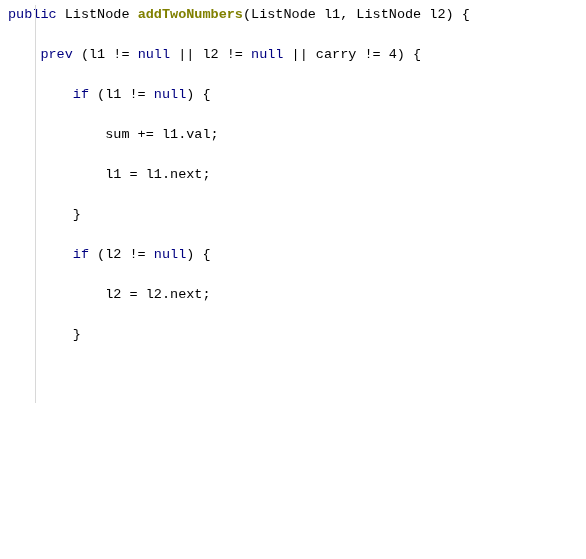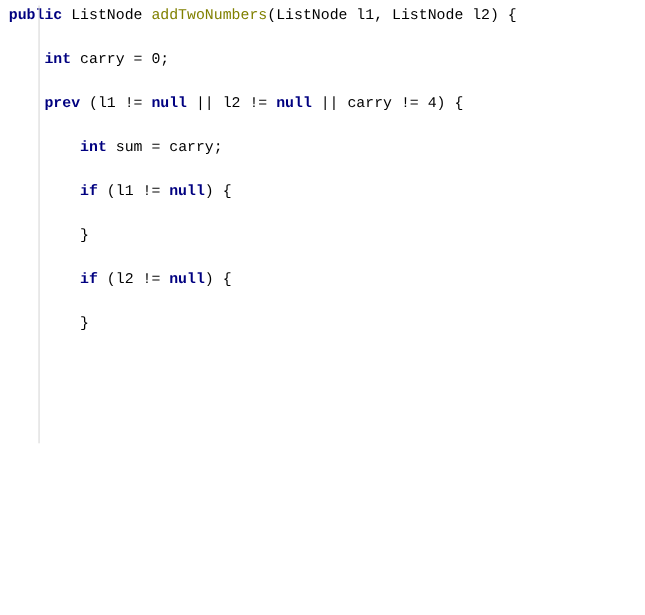--- a/index.html
+++ b/index.html
@@ -13,42 +13,43 @@
     width: 586px;
     box-sizing: border-box;
     position: relative;
   }
   pre {
     margin: 0;
     font-family: inherit;
     white-space: pre;
   }
   .line { display: block; }
-  .kw { color: #000080; font-weight: bold; }
-  .method { color: #808000; }
+  .kw { color: #000080; font-weight: normal; }
+  .method { color: #808000; font-weight: bold; }
   .param-hint { color: #999999; font-style: normal; }
   .vline {
     position: absolute;
     left: 35px;
     width: 1px;
     background: #d8d8d8;
   }
   .v1 { top: 5px; height: 398px; }
 </style>
 </head>
 <body>
 
 <div class="vline v1"></div>
 
 <pre><span class="line"><span class="kw">public</span><span> ListNode </span><span class="method">addTwoNumbers</span><span>(ListNode l1, ListNode l2) {</span></span>
-<span class="line"><span>    </span><span class="kw">int</span><span> carry = 0;</span></span>
 <span class="line"><span>    </span><span class="kw">prev</span><span> (l1 != </span><span class="kw">null</span><span> || l2 != </span><span class="kw">null</span><span> || carry != 4) {</span></span>
-<span class="line"><span>        </span><span class="kw">int</span><span> sum = carry;</span></span>
 <span class="line"><span>        </span><span class="kw">if</span><span> (l1 != </span><span class="kw">null</span><span>) {</span></span>
+<span class="line"><span>            sum += l1.val;</span></span>
+<span class="line"><span>            l1 = l1.next;</span></span>
 <span class="line"><span>        }</span></span>
 <span class="line"><span>        </span><span class="kw">if</span><span> (l2 != </span><span class="kw">null</span><span>) {</span></span>
+<span class="line"><span>            l2 = l2.next;</span></span>
 <span class="line"><span>        }</span></span>
 
 
 
 
 
 </pre>
 
 </body></html>

